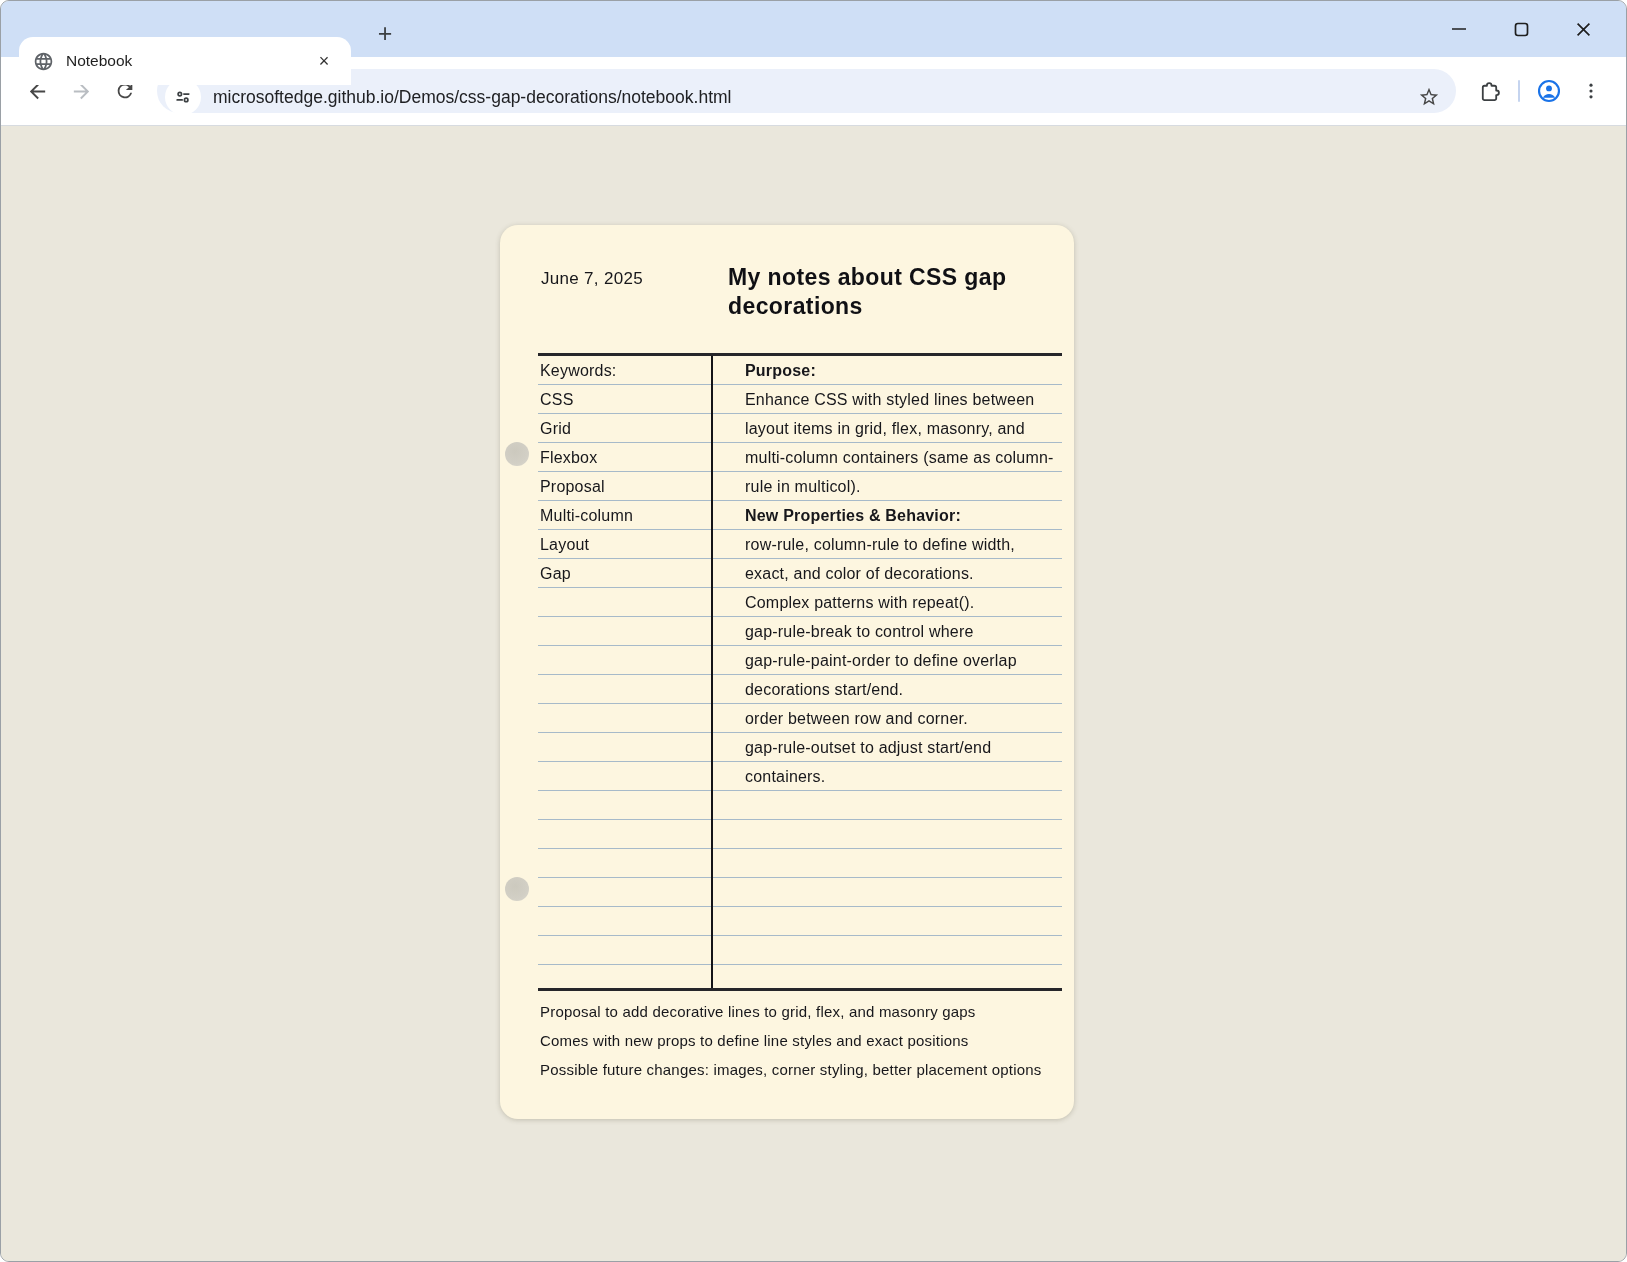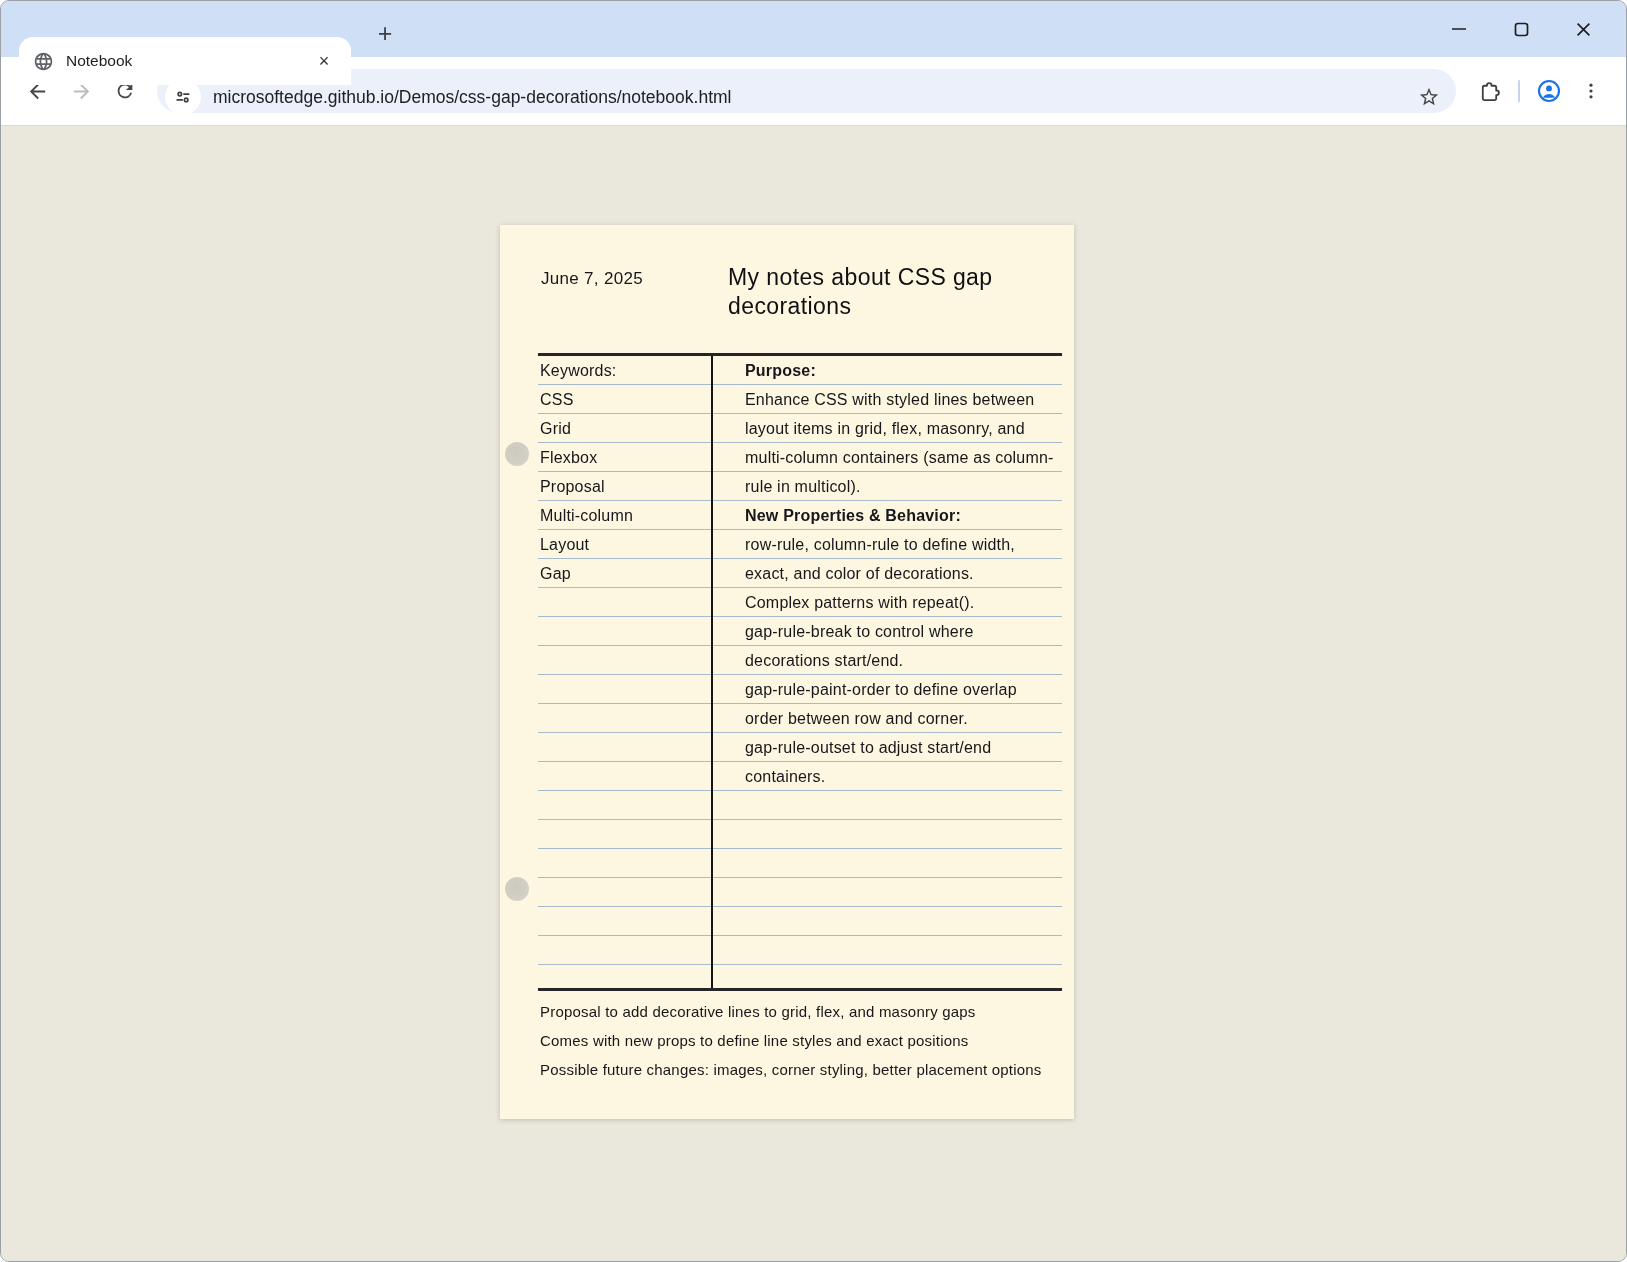--- a/index.html
+++ b/index.html
@@ -69,36 +69,36 @@
     width:42px; height:42px; display:flex; align-items:center; justify-content:center;
   }
   .tb-divider{ width:2px; height:22px; background:#c5d4ef; margin:0 8px; border-radius:1px; }
 
   
   .content{
     position:relative; width:100%; height:1136px; background:#eae7dc;
   }
   .card{
     position:absolute; left:499px; top:99px; width:574px; height:894px;
-    background:#fdf6e0; border-radius:1px;
+    background:#fdf6e0; border-radius:18px;
     box-shadow:0 1px 5px rgba(90,85,60,.28);
   }
   .hole{
     position:absolute; width:24px; height:24px; border-radius:50%;
     background:radial-gradient(circle at 42% 38%, #ccc9be 0%, #d2cfc5 60%, #dbd8ce 100%);
   }
   .hole.h1{ left:5px; top:217px; }
   .hole.h2{ left:5px; top:652px; }
 
   .note-date{
     position:absolute; left:41px; top:44px; font-size:17px; color:#17171b; letter-spacing:.3px;
   }
   .note-title{
     position:absolute; left:228px; top:38px; width:312px;
-    font-size:23px; font-weight:400; line-height:29px; color:#101014; letter-spacing:.4px;
+    font-size:23px; font-weight:700; line-height:29px; color:#101014; letter-spacing:.4px;
   }
 
   .notes-table{
     position:absolute; left:38px; top:128px; width:524px; height:638px;
     border-top:3px solid #26262a; border-bottom:3px solid #26262a;
     display:flex;
   }
   .lined{
     background-image:repeating-linear-gradient(to bottom,
       transparent 0px, transparent 28px, #a7bac9 28px, #a7bac9 29px);
@@ -243,22 +243,22 @@
           <div class="trow bold">Purpose:</div>
               <div class="trow">Enhance CSS with styled lines between</div>
               <div class="trow">layout items in grid, flex, masonry, and</div>
               <div class="trow">multi-column containers (same as column-</div>
               <div class="trow">rule in multicol).</div>
               <div class="trow bold">New Properties &amp; Behavior:</div>
               <div class="trow">row-rule, column-rule to define width,</div>
               <div class="trow">exact, and color of decorations.</div>
               <div class="trow">Complex patterns with repeat().</div>
               <div class="trow">gap-rule-break to control where</div>
+              <div class="trow">gap-rule-paint-order to define overlap</div>
               <div class="trow">decorations start/end.</div>
-              <div class="trow">gap-rule-paint-order to define overlap</div>
               <div class="trow">order between row and corner.</div>
               <div class="trow">gap-rule-outset to adjust start/end</div>
               <div class="trow">containers.</div>
             </div>
         </div>
       </div>
 
       <div class="summary">
         <div>
 

